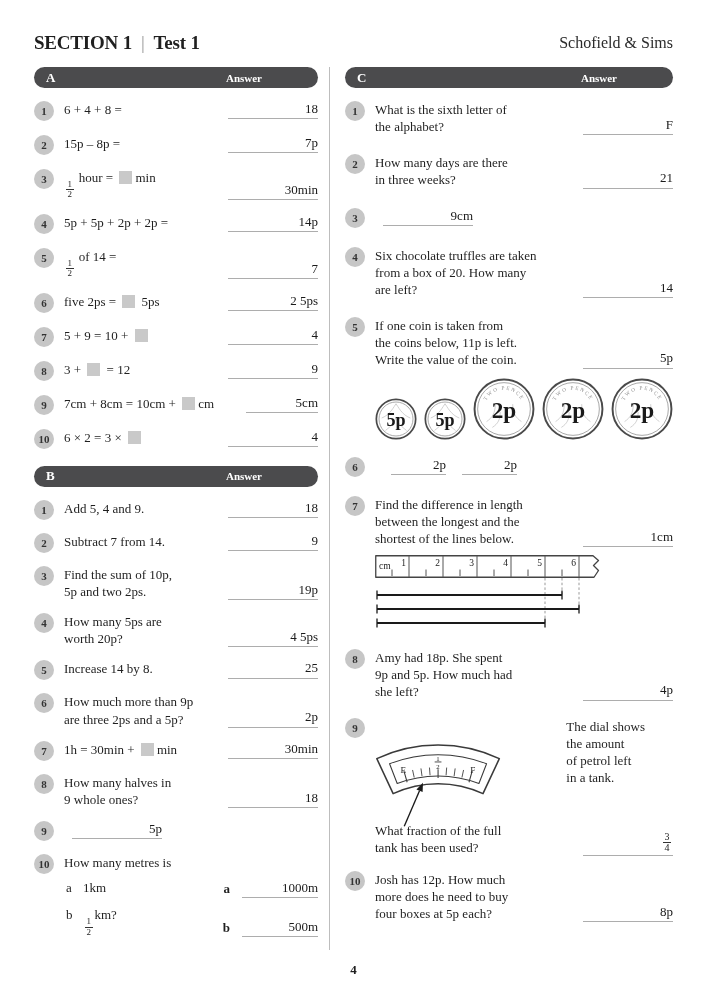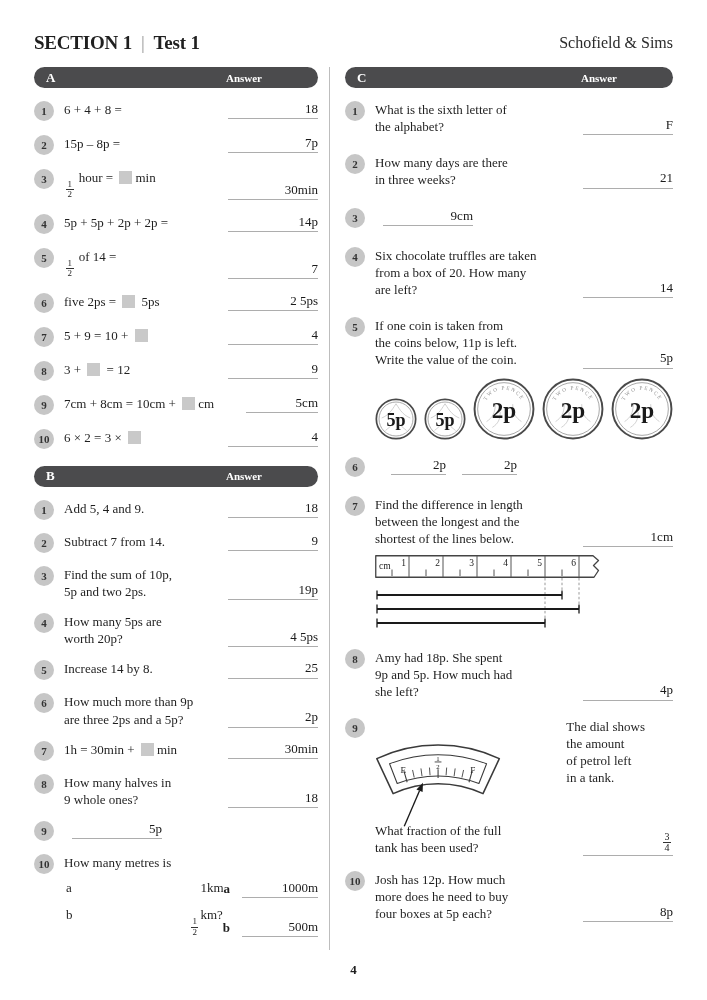--- a/index.html
+++ b/index.html
@@ -41,21 +41,21 @@
   
   .fillbox{display:inline-block;width:13px;height:13px;background:#c9c9c9;vertical-align:-2px;margin:0 3px;}
   .frac{display:inline-flex;flex-direction:column;align-items:center;vertical-align:-5px;
     line-height:1.05;font-size:9px;margin:0 2px;font-weight:inherit;}
   .frac .fn{border-bottom:1px solid #333;padding:0 1.5px;}
   .frac .fd{padding:0 1.5px;}
   .ansline .frac{vertical-align:0;font-size:10px;}
   
   .subq{display:flex;margin-top:9px;margin-left:2px;}
   .slabel{width:17px;font-size:13px;flex:0 0 17px;}
-  .stext{font-size:13px;flex:1;text-align:right;}
+  .stext{font-size:13px;flex:1;}
   .sanslabel{font-size:13px;font-weight:bold;margin-right:4px;align-self:flex-end;padding-bottom:1px;}
   .subq .ansline{width:76px;}
   
   .coins-row{display:flex;align-items:flex-end;gap:7px;margin-top:9px;margin-bottom:2px;}
   .coin.small{width:42px;height:42px;}
   .coin.large{width:62px;height:62px;}
   
   .figure{margin-top:8px;}
   .dialwrap{display:flex;align-items:flex-start;}
   .dialside{margin-left:auto;padding-right:28px;font-size:13px;line-height:1.32;}

